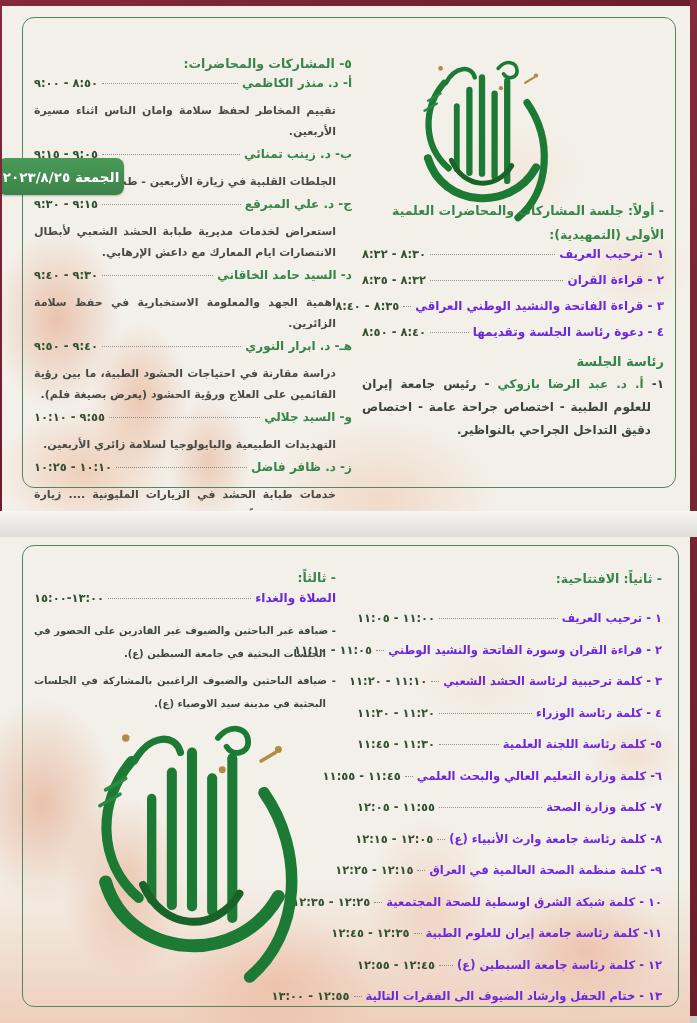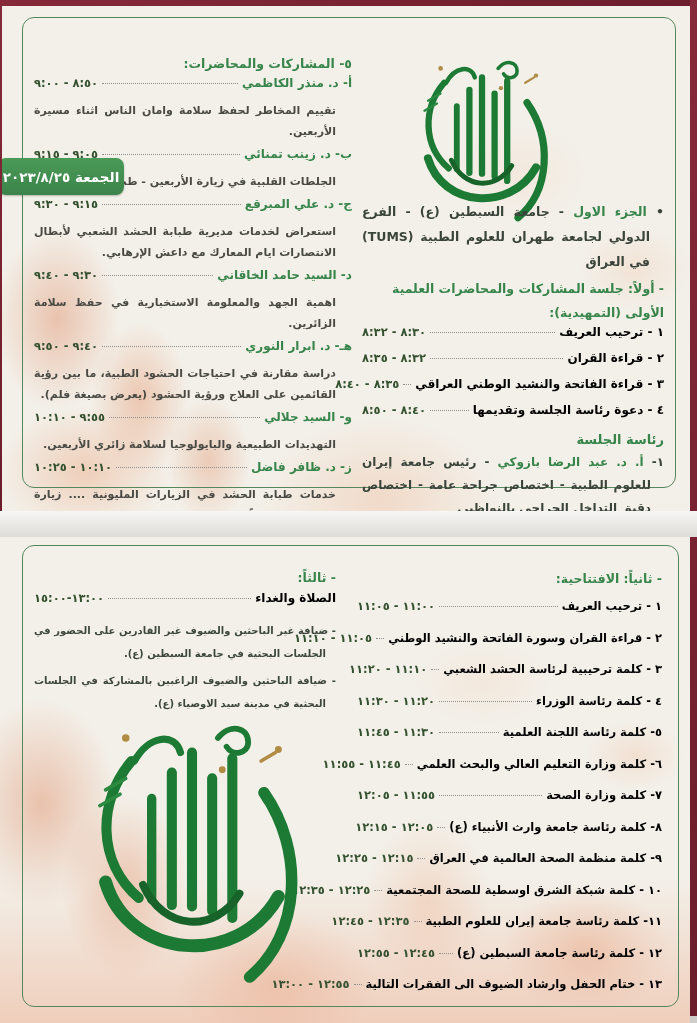--- a/index.html
+++ b/index.html
@@ -71,41 +71,41 @@
   .green-head{
     color:var(--accent-green);font-weight:bold;font-size:12.5px;line-height:24px;
   }
   .intro-line{
     font-weight:bold;font-size:12.5px;line-height:25px;
     padding-right:14px;text-indent:-14px;text-align:justify;margin-bottom:3px;
   }
   .intro-line .hl{color:var(--accent-green);}
 
   .srow{display:flex;align-items:baseline;font-weight:bold;font-size:12px;height:26px;}
-  .srow .lbl{white-space:nowrap;color:#000000;}
+  .srow .lbl{white-space:nowrap;color:#6d28d9;}
   .srow .dots{flex:1;min-width:8px;border-bottom:1.7px dotted var(--dots-gray);margin:0 4px;transform:translateY(-3px);}
   .srow .tm{white-space:nowrap;color:#33502f;font-size:11.5px;}
 
   .chair-head{margin-top:0;font-size:13px;line-height:22px;}
   .chair{
     font-weight:bold;font-size:12px;line-height:23px;
     padding-right:13px;text-indent:-13px;text-align:justify;margin-bottom:3px;
   }
   .chair .nm{color:var(--accent-green);margin-top:36px;}
 
   .lect{margin-bottom:5px;}
   .lect .srow{height:24px;}
   .lect .srow .lbl{color:var(--accent-green);}
   .lect .desc{
     font-size:11px;line-height:21px;color:#4a4a44;font-weight:bold;
     padding-right:16px;text-align:justify;
   }
 
   .col2r .srow{height:25px;margin-bottom:6.5px;font-size:11.5px;}
-  .col2r .green-head{margin-bottom:6px;line-height:28px;}
+  .col2r .green-head{margin-bottom:18px;line-height:28px;}
 
   .col2l .green-head{line-height:26px;}
   .col2l .srow{height:26px;margin-bottom:2px;}
   .note{
     font-weight:bold;font-size:10px;line-height:23px;
     padding-right:10px;text-indent:-10px;text-align:justify;margin-bottom:4px;color:#3c463c;
   }
 
   .date-badge{
     position:absolute;left:-4px;top:152px;width:126px;height:37px;z-index:4;
@@ -153,21 +153,20 @@
       </defs>
       <use href="#callig"></use>
     </svg>
   </div>
 
   <div class="date-badge">
       <span>الجمعة ٢٠٢٣/٨/٢٥</span>
     </div>
 
   <div class="col col1r">
-    <p class="intro-line"><span>•</span> <span class="hl">الجزء الاول</span><span> - جامعة السبطين (ع) - الفرع الدولي لجامعة طهران للعلوم الطبية (TUMS) في العراق</span></p>
 
     <div class="green-head">- أولاً: جلسة المشاركات والمحاضرات العلمية الأولى (التمهيدية):</div>
 
     <div>
 
         <div class="srow">
           <span class="lbl">١ - ترحيب العريف</span>
           <span class="dots"></span>
           <span class="tm">٨:٣٠ - ٨:٣٢</span>
         </div>

